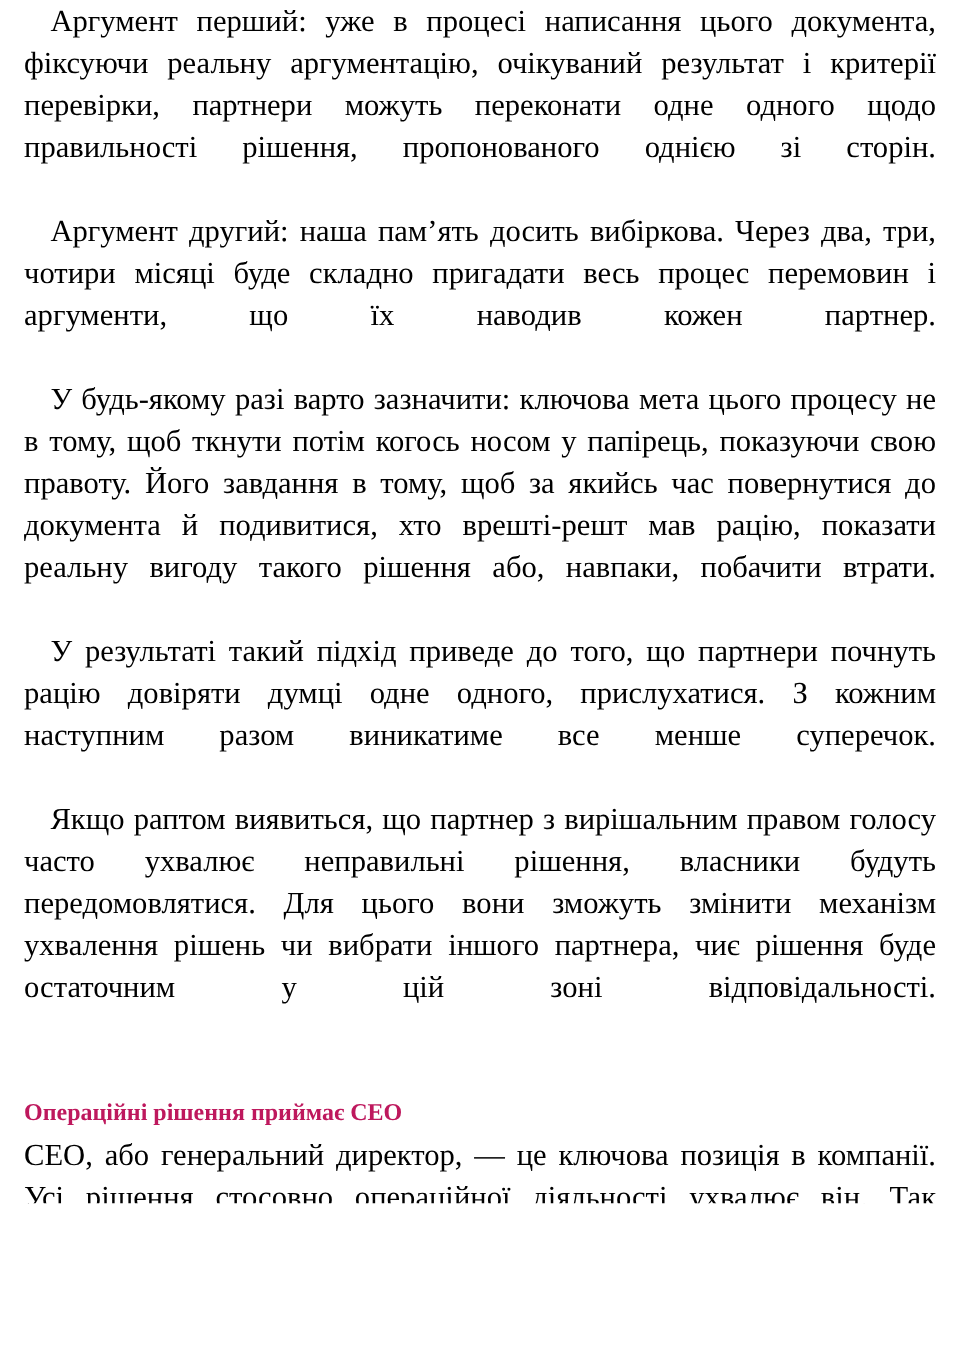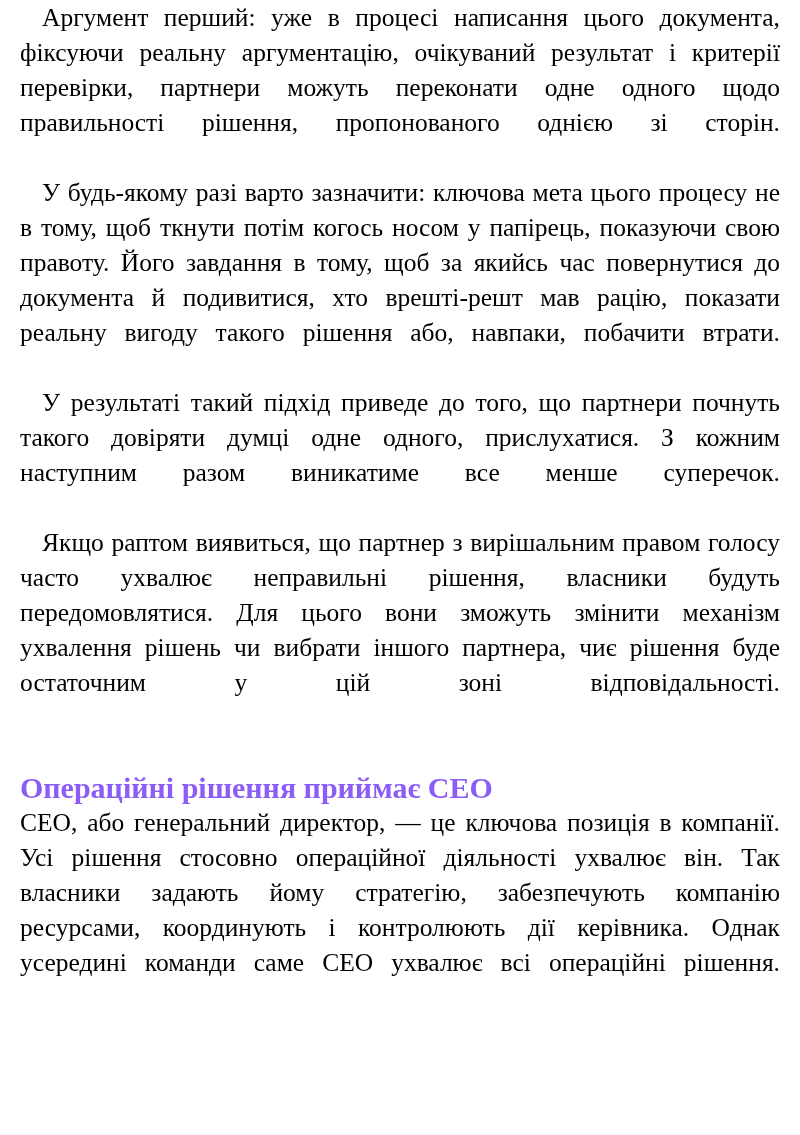--- a/index.html
+++ b/index.html
@@ -45,26 +45,26 @@
   p.body-para::after {
     content: "";
     display: inline-block;
     width: 100%;
   }
 
   h2.section-heading {
     margin: 0;
     padding: 0;
     font-family: "Liberation Serif", "DejaVu Serif", serif;
-    font-size: 30px;
+    font-size: 20px;
     line-height: 35px;
     font-weight: bold;
     text-align: left;
     text-indent: 0;
-    color: #8b5cf6;
+    color: #be185d;
   }
 
   .spacer-line {
     height: 35px;
     line-height: 35px;
     font-size: 25.5px;
   }
 
   .italic-term {
   }
@@ -75,24 +75,25 @@
   }
 </style>
 </head>
 <body>
 
 <div class="page">
   <div class="text-column">
 
     <p class="body-para">Аргумент перший: уже в процесі написання цього документа, фіксуючи реальну аргументацію, очікуваний результат і критерії перевірки, партнери можуть переконати одне одного щодо правильності рішення, пропонованого однією зі сторін.</p>
 
+    <p class="body-para">Аргумент другий: наша пам’ять досить вибіркова. Через два, три, чотири місяці буде складно пригадати весь процес перемовин і аргументи, що їх наводив кожен партнер.</p>
 
     <p class="body-para">У будь-якому разі варто зазначити: ключова мета цього процесу не в тому, щоб ткнути потім когось носом у папірець, показуючи свою правоту. Його завдання в тому, щоб за якийсь час повернутися до документа й подивитися, хто врешті-решт мав рацію, показати реальну вигоду такого рішення або, навпаки, побачити втрати.</p>
 
-    <p class="body-para">У результаті такий підхід приведе до того, що партнери почнуть такого довіряти думці одне одного, прислухатися. З кожним наступним разом виникатиме все менше суперечок.</p>
+    <p class="body-para">У результаті такий підхід приведе до того, що партнери почнуть рацію довіряти думці одне одного, прислухатися. З кожним наступним разом виникатиме все менше суперечок.</p>
 
     <p class="body-para">Якщо раптом виявиться, що партнер з вирішальним правом голосу часто ухвалює неправильні рішення, власники будуть передомовлятися. Для цього вони зможуть змінити механізм ухвалення рішень чи вибрати іншого партнера, чиє рішення буде остаточним у цій зоні відповідальності.</p>
 
     <div class="spacer-line">&nbsp;</div>
 
     <h2 class="section-heading">Операційні рішення приймає CEO</h2>
 
     <p class="body-para no-indent" id="para-ceo-definition"><span class="italic-term">CEO</span><span>, або генеральний директор, — це ключова позиція в компанії. Усі рішення стосовно операційної діяльності ухвалює він. Так власники задають йому стратегію, забезпечують компанію ресурсами, координують і контролюють дії керівника. Однак усередині команди саме </span><span class="italic-term">CEO</span><span> ухвалює всі операційні рішення.</span></p>
 
   </div>

